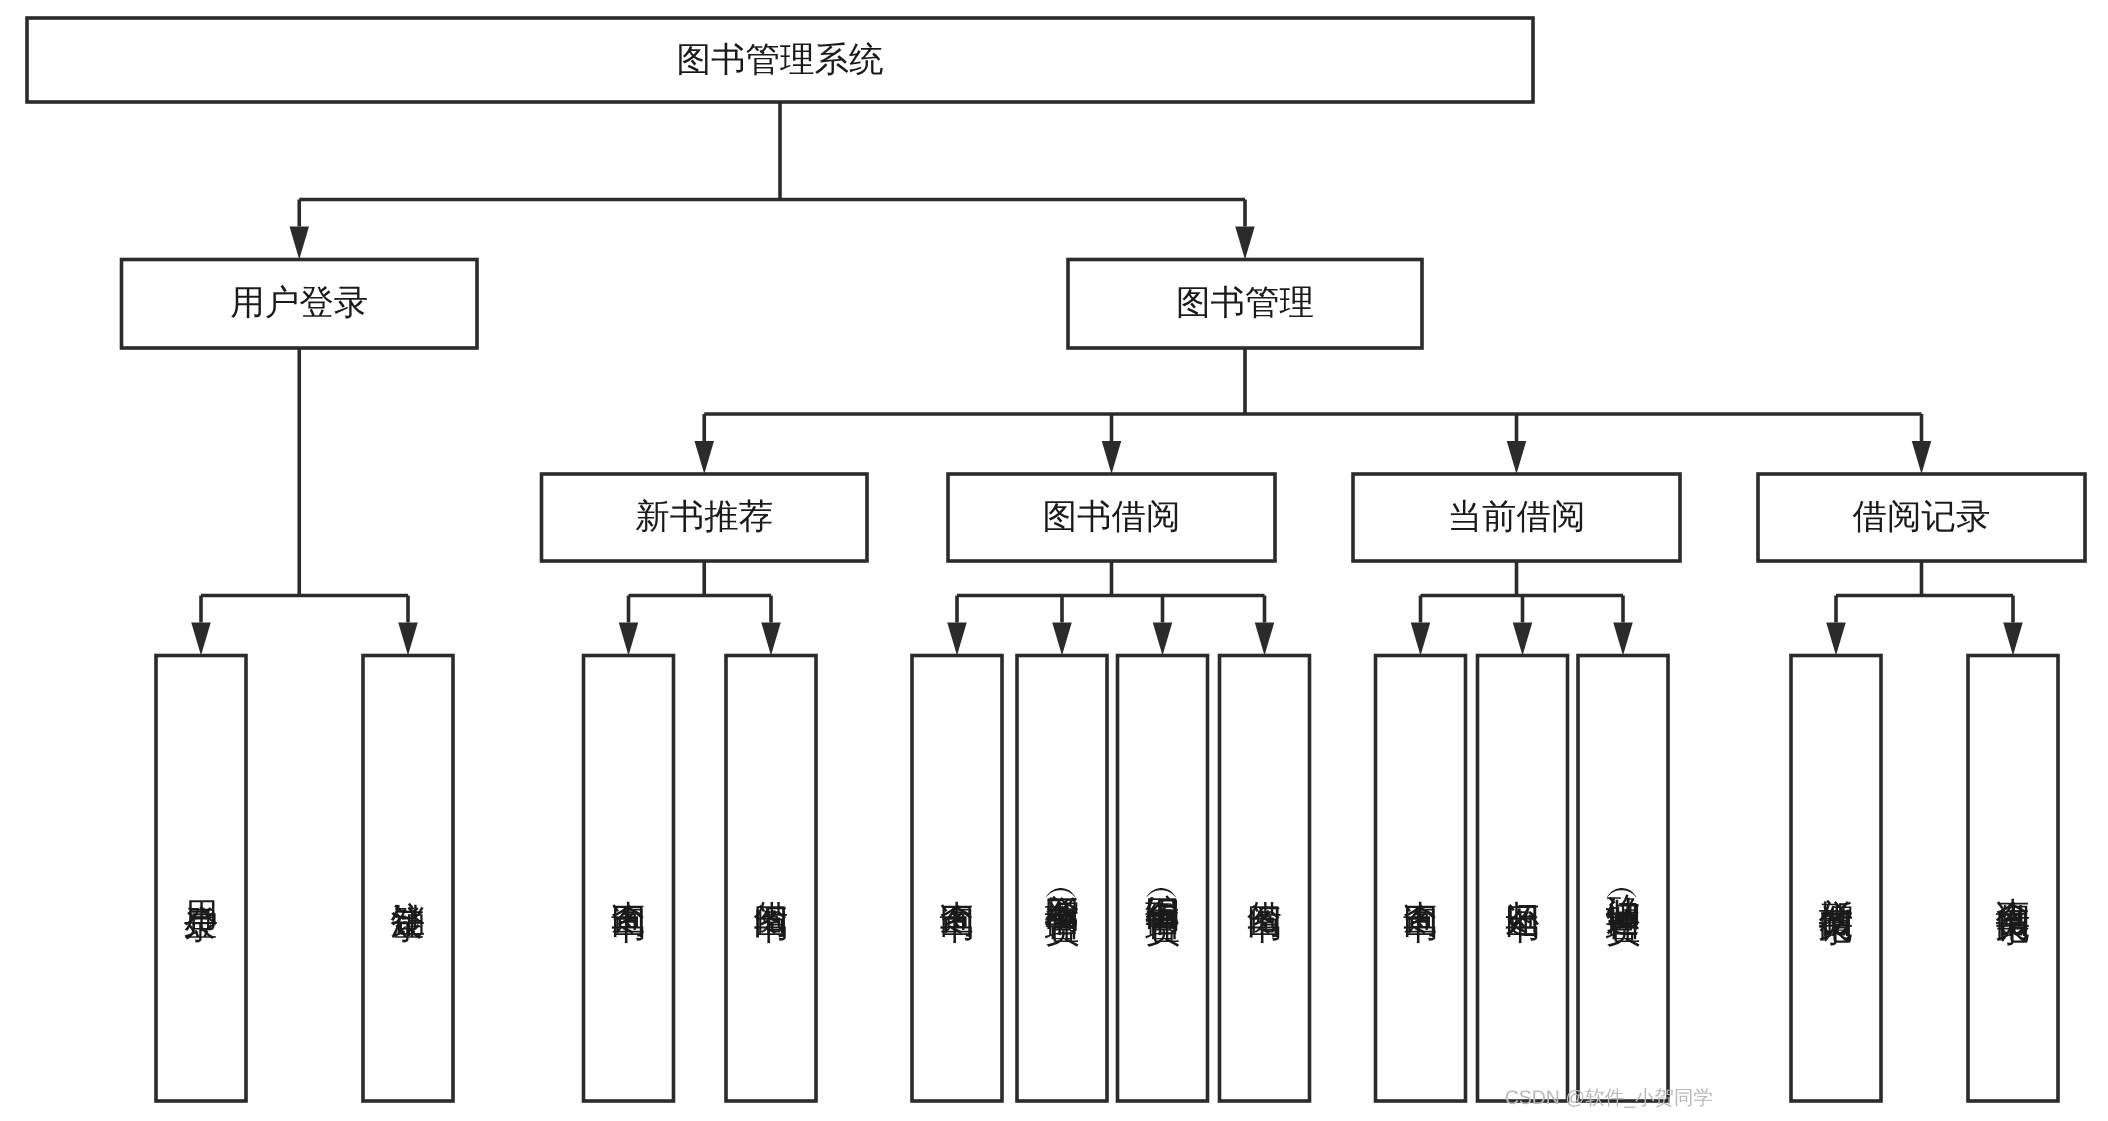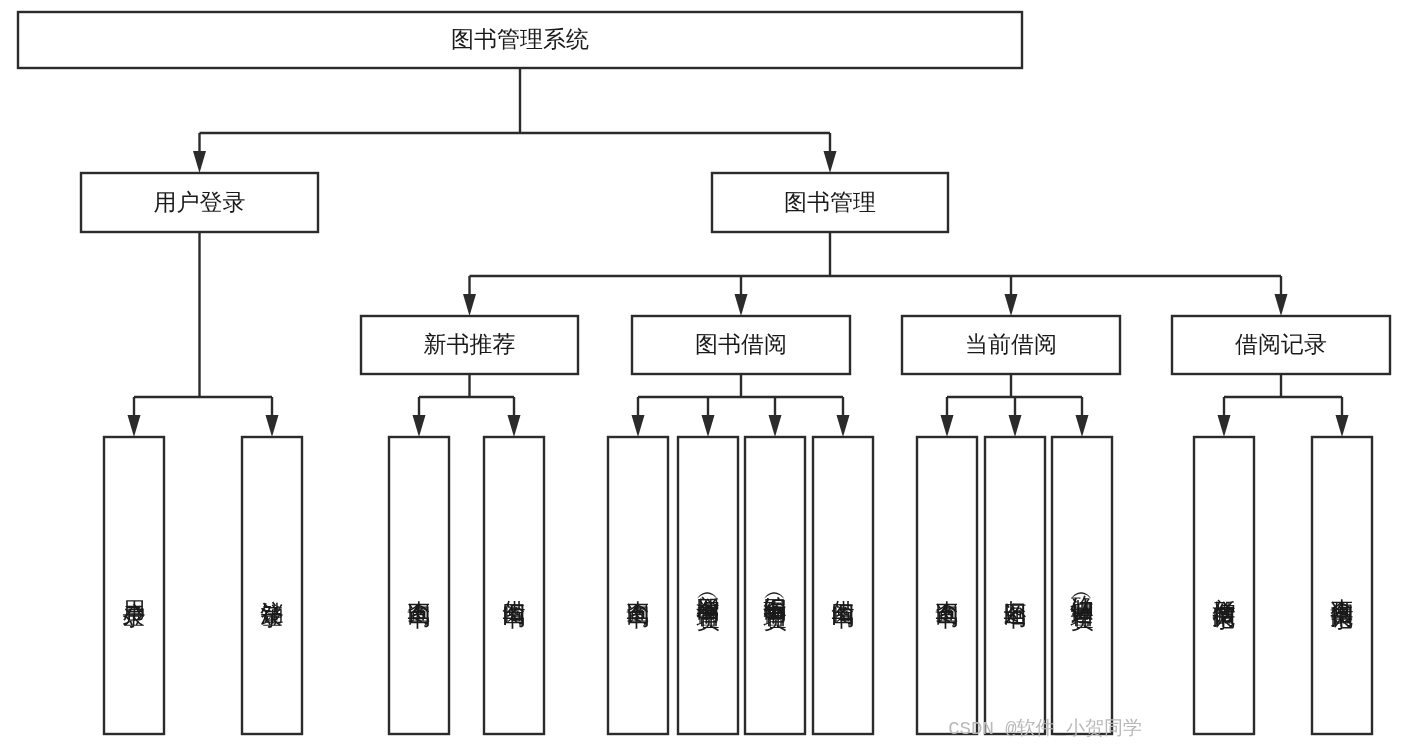--- a/index.html
+++ b/index.html
@@ -63,22 +63,22 @@
     line-height: 1.18;
     color: #1a1a1a;
     letter-spacing: 2px;
     white-space: nowrap;
     text-align: center;
   }
   .watermark {
     position: absolute;
     right: 8px;
     bottom: 6px;
-    font-family: Liberation Mono, monospace;
-    font-size: 19px;
+    font-family: Liberation Sans, sans-serif;
+    font-size: 13px;
     color: #b9b9b9;
     white-space: nowrap;
     user-select: none;
   }
 </style>
 </head>
 <body>
 
 <div id="diagram-root">
 

